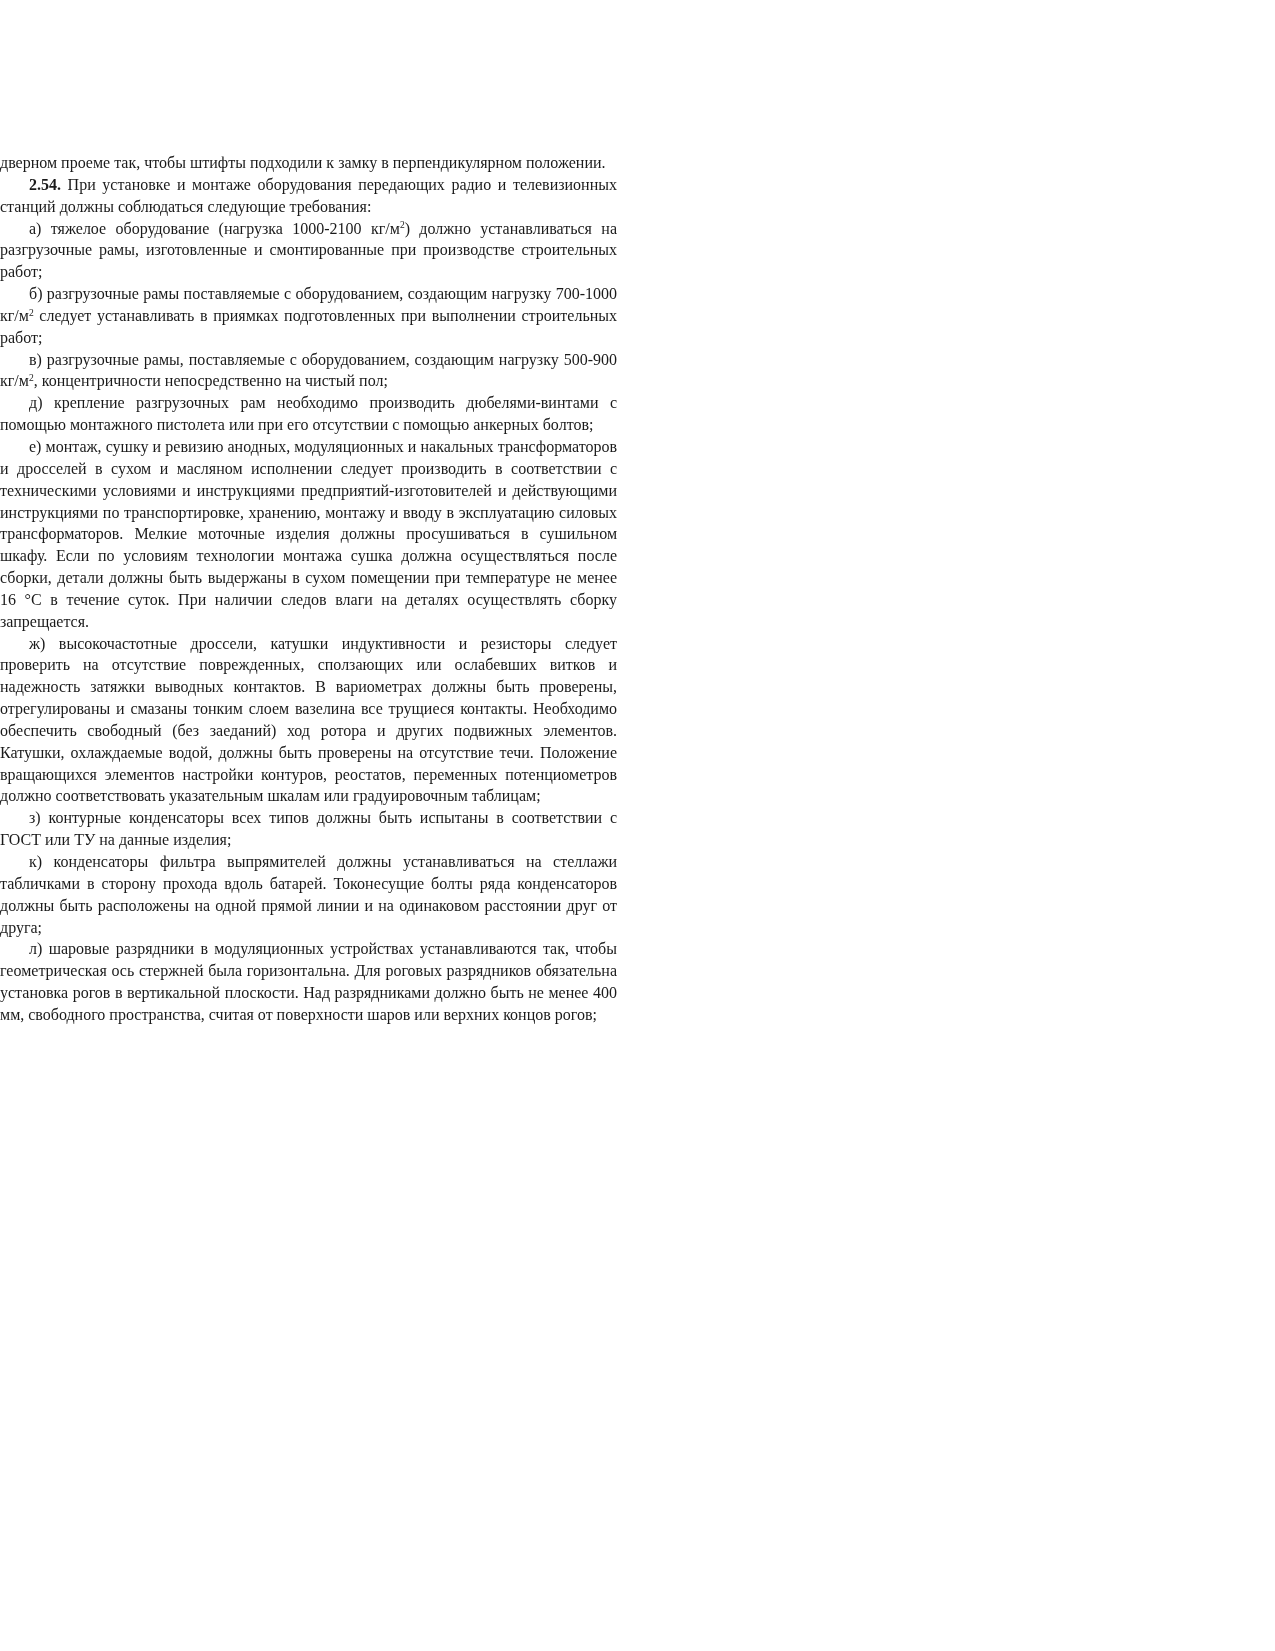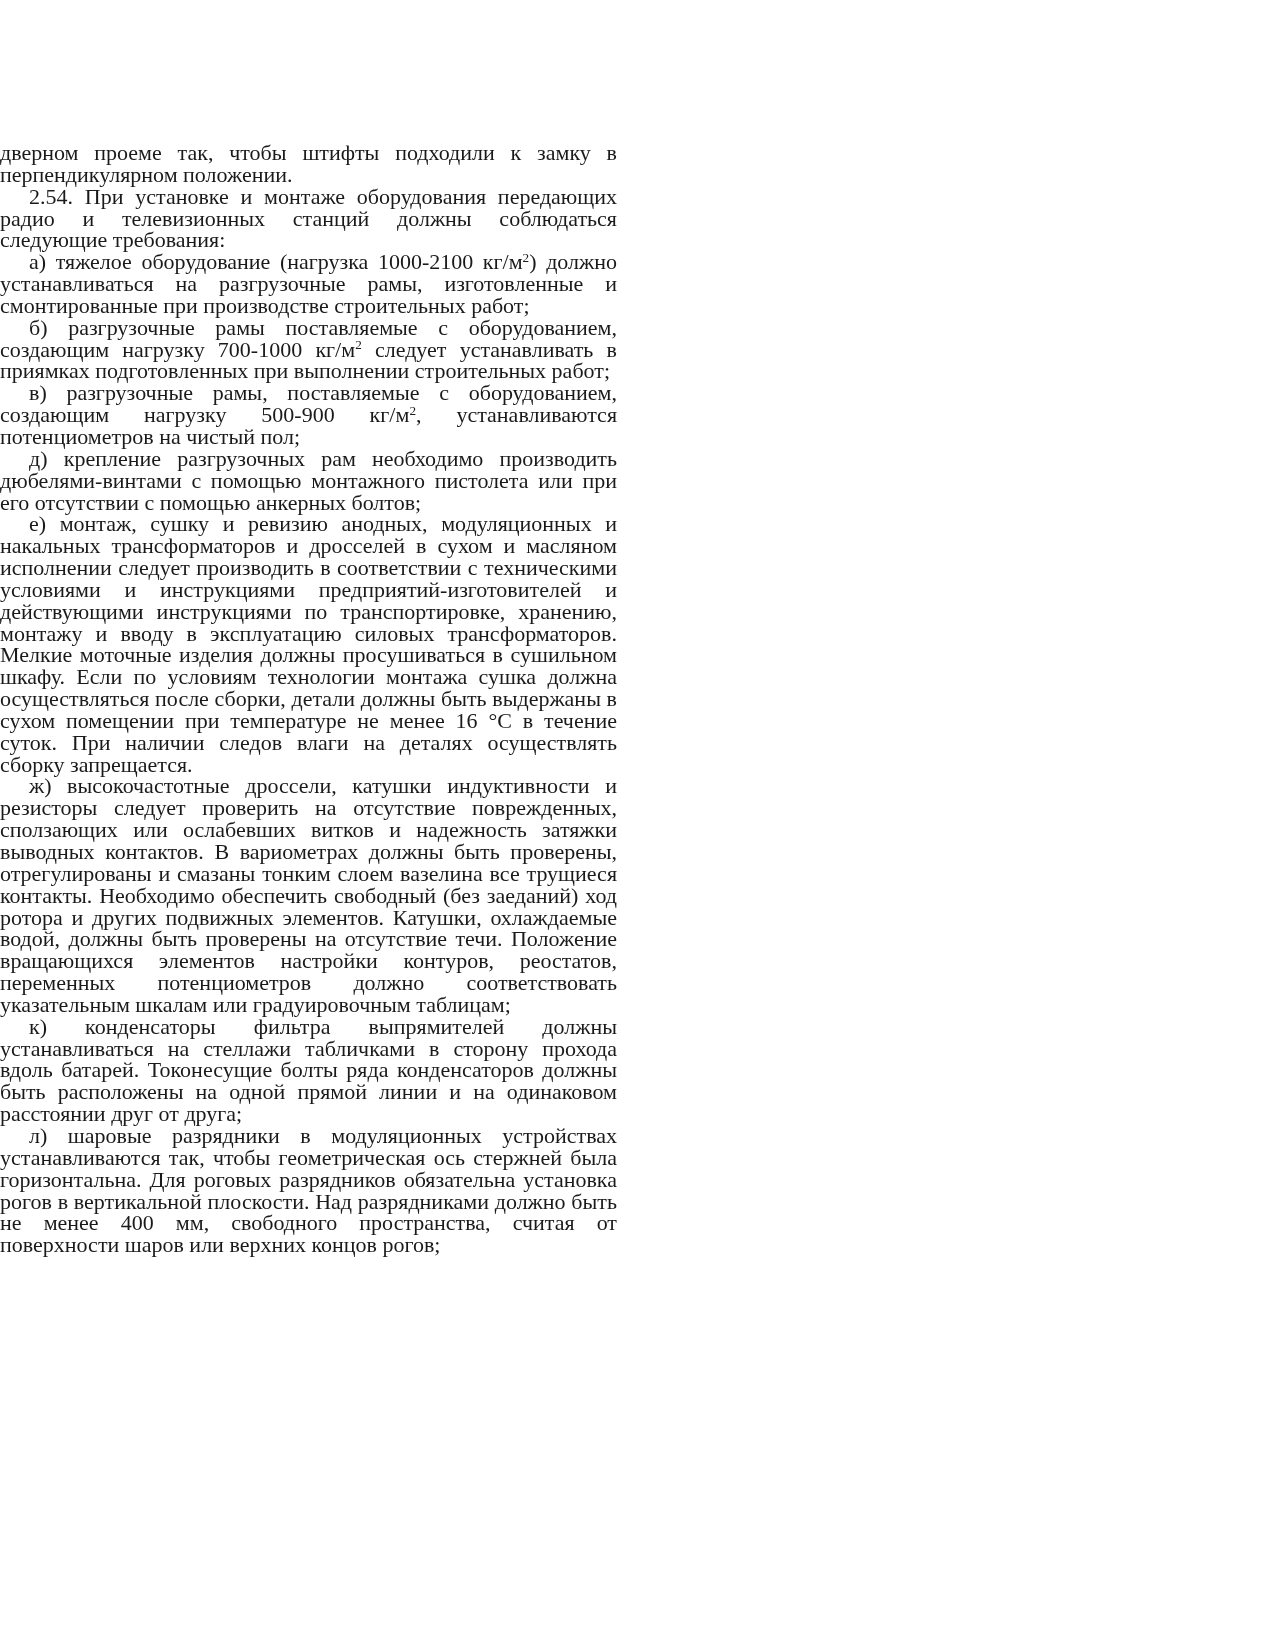--- a/index.html
+++ b/index.html
@@ -9,37 +9,37 @@
     }
     body {
       width: 1275px;
       height: 1651px;
       position: relative;
       overflow: hidden;
     }
     .page {
       position: absolute;
       left: 0;
-      top: 142px;
+      top: 152px;
       width: 617px;
       font-family: "Liberation Serif", serif;
-      font-size: 22px;
+      font-size: 16px;
       line-height: 21.85px;
       color: #1a1a1a;
     }
     .page p {
       margin: 0;
       text-align: justify;
       text-indent: 0;
     }
     .page p.indent {
       text-indent: 29px;
     }
     .num {
-      font-weight: normal;
+      font-weight: bold;
     }
     sup {
       font-size: 60%;
       line-height: 0;
       vertical-align: super;
       position: relative;
       top: 1px;
     }
   </style>
 </head>
@@ -47,20 +47,21 @@
 
 <div class="page">
   <p>дверном проеме так, чтобы штифты подходили к замку в перпендикулярном положении.</p>
 
   <p class="indent"><span class="num">2.54.</span><span> При установке и монтаже оборудования передающих радио и телевизионных станций должны соблюдаться следующие требования:</span></p>
 
   <p class="indent"><span>а) тяжелое оборудование (нагрузка 1000-2100 кг/м</span><sup>2</sup><span>) должно устанавливаться на разгрузочные рамы, изготовленные и смонтированные при производстве строительных работ;</span></p>
 
   <p class="indent"><span>б) разгрузочные рамы поставляемые с оборудованием, создающим нагрузку 700-1000 кг/м</span><sup>2</sup><span> следует устанавливать в приямках подготовленных при выполнении строительных работ;</span></p>
 
-  <p class="indent"><span>в) разгрузочные рамы, поставляемые с оборудованием, создающим нагрузку 500-900 кг/м</span><sup>2</sup><span>, устанавливаются потенциометров на чистый пол;</span></p>
+  <p class="indent"><span>в) разгрузочные рамы, поставляемые с оборудованием, создающим нагрузку 500-900 кг/м</span><sup>2</sup><span>, концентричности непосредственно на чистый пол;</span></p>
 
   <p class="indent">д) крепление разгрузочных рам необходимо производить дюбелями-винтами с помощью монтажного пистолета или при его отсутствии с помощью анкерных болтов;</p>
   <p class="indent">е) монтаж, сушку и ревизию анодных, модуляционных и накальных трансформаторов и дросселей в сухом и масляном исполнении следует производить в соответствии с техническими условиями и инструкциями предприятий-изготовителей и действующими инструкциями по транспортировке, хранению, монтажу и вводу в эксплуатацию силовых трансформаторов. Мелкие моточные изделия должны просушиваться в сушильном шкафу. Если по условиям технологии монтажа сушка должна осуществляться после сборки, детали должны быть выдержаны в сухом помещении при температуре не менее 16 °С в течение суток. При наличии следов влаги на деталях осуществлять сборку запрещается.</p>
   <p class="indent">ж) высокочастотные дроссели, катушки индуктивности и резисторы следует проверить на отсутствие поврежденных, сползающих или ослабевших витков и надежность затяжки выводных контактов. В вариометрах должны быть проверены, отрегулированы и смазаны тонким слоем вазелина все трущиеся контакты. Необходимо обеспечить свободный (без заеданий) ход ротора и других подвижных элементов. Катушки, охлаждаемые водой, должны быть проверены на отсутствие течи. Положение вращающихся элементов настройки контуров, реостатов, переменных потенциометров должно соответствовать указательным шкалам или градуировочным таблицам;</p>
+  <p class="indent">з) контурные конденсаторы всех типов должны быть испытаны в соответствии с ГОСТ или ТУ на данные изделия;</p>
   <p class="indent">к) конденсаторы фильтра выпрямителей должны устанавливаться на стеллажи табличками в сторону прохода вдоль батарей. Токонесущие болты ряда конденсаторов должны быть расположены на одной прямой линии и на одинаковом расстоянии друг от друга;</p>
   <p class="indent">л) шаровые разрядники в модуляционных устройствах устанавливаются так, чтобы геометрическая ось стержней была горизонтальна. Для роговых разрядников обязательна установка рогов в вертикальной плоскости. Над разрядниками должно быть не менее 400 мм, свободного пространства, считая от поверхности шаров или верхних концов рогов;</p>
 </div>
 
 </body></html>

